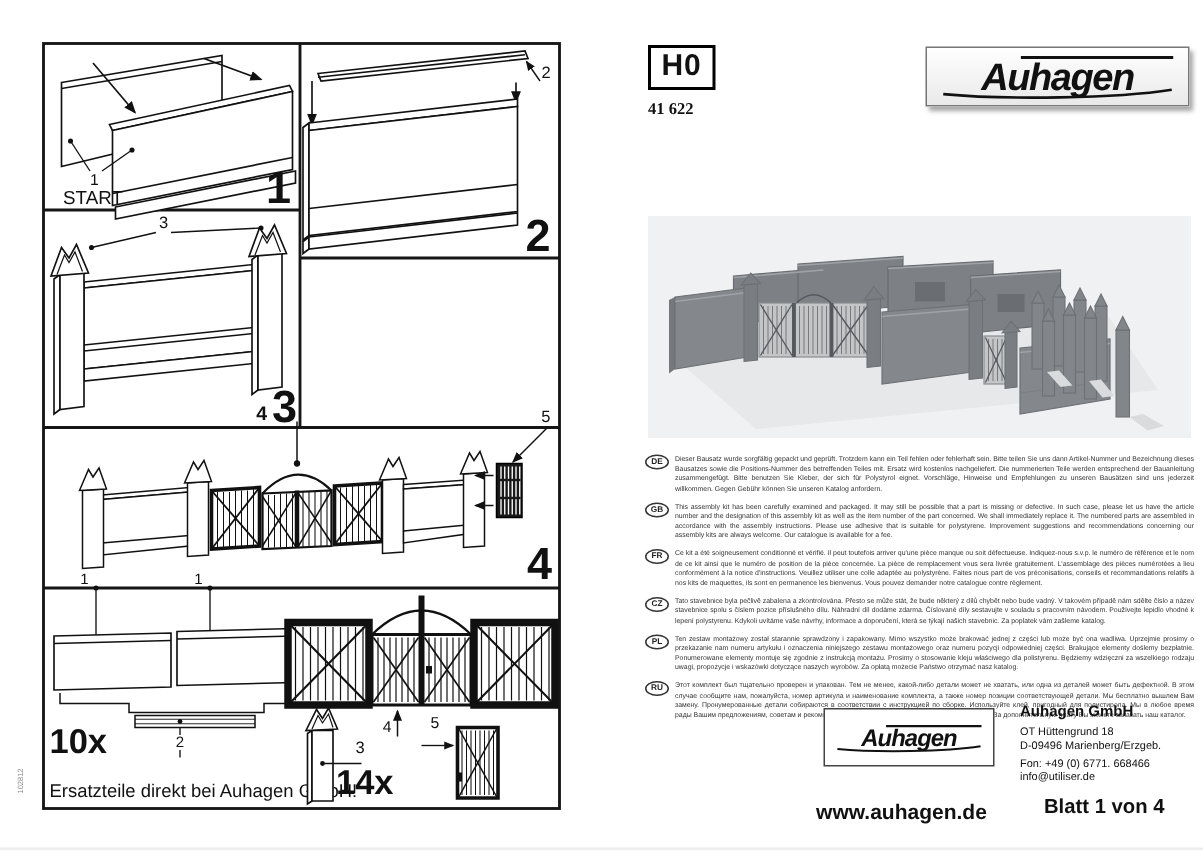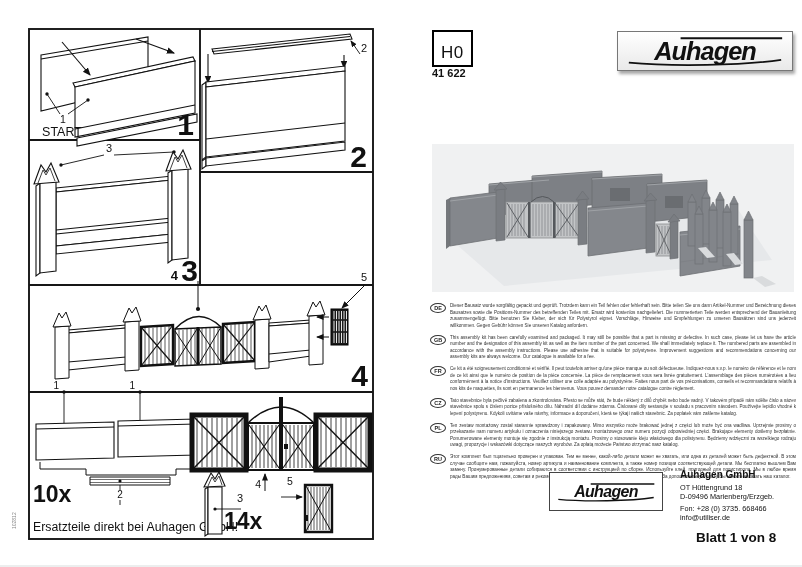--- a/index.html
+++ b/index.html
@@ -1,21 +1,21 @@
 <!DOCTYPE html>
 <html><head>
 <meta charset="utf-8">
 <style>
   html,body{margin:0;padding:0;background:#fff;}
   .page{position:relative;width:802px;height:567px;background:#ffffff;overflow:hidden;
         font-family:"Liberation Sans",sans-serif;color:#111;}
   .abs{position:absolute;}
   svg text{font-family:"Liberation Sans",sans-serif;fill:#111;}
   .stepnum{font-weight:bold;}
-  .h0box{border:2.2px solid #000;font-weight:normal;font-size:17px;padding:11px 7px 2px 7px;letter-spacing:0.5px;}
+  .h0box{border:2.2px solid #000;font-weight:bold;font-size:20px;padding:1px 7px 2px 7px;letter-spacing:0.5px;}
   .artno{font-weight:bold;font-size:11px;}
   .title{font-weight:bold;font-size:16px;letter-spacing:0.2px;}
   .logobox{border:1px solid #777;background:linear-gradient(#ffffff,#e9e9e9);
            box-shadow:2px 3px 3px rgba(0,0,0,0.35);display:flex;align-items:center;justify-content:center;}
   .logobox-small{border:1px solid #444;background:#fff;display:flex;align-items:center;justify-content:center;}
   .photo{background:#f0f1f2;}
   .langs{width:366px;}
   .langrow{display:flex;gap:4px;margin-bottom:5.5px;align-items:flex-start;}
   .langbadge{flex:0 0 auto;min-width:11px;border:1.1px solid #333;border-radius:50%;
              font-size:5.5px;font-weight:bold;text-align:center;line-height:8px;height:8px;padding:0 1.5px;color:#222;}
@@ -358,21 +358,21 @@
   <div class="abs h0box" style="left:432px;top:30px;">H0</div>
 
   <div class="abs logobox" style="left:617px;top:31px;width:174px;height:38px;">
     <svg width="166" height="34" viewBox="0 0 170 34">
       <line x1="60" y1="4" x2="164" y2="4" stroke="#111" stroke-width="2"></line>
       <text x="85" y="26" text-anchor="middle" font-family="DejaVu Serif, serif" font-style="italic" font-weight="bold" font-size="26" letter-spacing="-1">Auhagen</text>
       <path d="M7,29 C50,33 125,32 163,26" stroke="#111" stroke-width="1.8" fill="none"></path>
     </svg>
   </div>
 
-  <div class="abs artno" style="left:432px;top:67px;">41 622</div>
+  <div class="abs artno" style="left:432px;top:67px;font-family:Liberation Serif, serif;">41 622</div>
 
   <div class="abs photo" style="left:432px;top:144px;width:362px;height:148px;">
     <svg width="362" height="148" viewBox="0 0 362 148">
       <rect x="0" y="0" width="362" height="148" fill="#f0f1f2"></rect>
       <polygon points="24,100 305,64 340,116 72,142" fill="#e6e8ea"></polygon>
 
       <g fill="#7d8085" stroke="#696c70" stroke-width="0.8">
         <polygon points="57,40 117,35 117,66 57,72"></polygon>
         <polygon points="100,32 170,27 170,60 100,66"></polygon>
         <polygon points="160,34 230,30 230,64 160,70"></polygon>
@@ -516,26 +516,27 @@
   </div>
 
   <div class="abs logobox-small" style="left:549px;top:472px;width:112px;height:37px;">
     <svg width="104" height="30" viewBox="0 0 170 34">
       <line x1="60" y1="4" x2="164" y2="4" stroke="#111" stroke-width="2.4"></line>
       <text x="85" y="26" text-anchor="middle" font-family="DejaVu Serif, serif" font-style="italic" font-weight="bold" font-size="26" letter-spacing="-1">Auhagen</text>
       <path d="M7,29 C50,33 125,32 163,26" stroke="#111" stroke-width="2.2" fill="none"></path>
     </svg>
   </div>
 
+  <div class="abs centerline www" style="left:496px;top:533px;">www.auhagen.de</div>
 
   <div class="abs addr" style="left:680px;top:469px;width:115px;">
     <div class="co">Auhagen GmbH</div>
     <div>OT Hüttengrund 18</div>
     <div>D-09496 Marienberg/Erzgeb.</div>
     <div class="gap"></div>
-    <div>Fon: +28 (0) 3735. 668466</div>
+    <div>Fon: +49 (0) 6771. 668466</div>
     <div>info@utiliser.de</div>
   </div>
 
-  <div class="abs blatt" style="left:696px;top:530px;">Blatt 1 von 8</div>
+  <div class="abs blatt" style="left:696px;top:530px;">Blatt 1 von 4</div>
 
   <div class="pageedge"></div>
 </div>
 
 </body></html>

